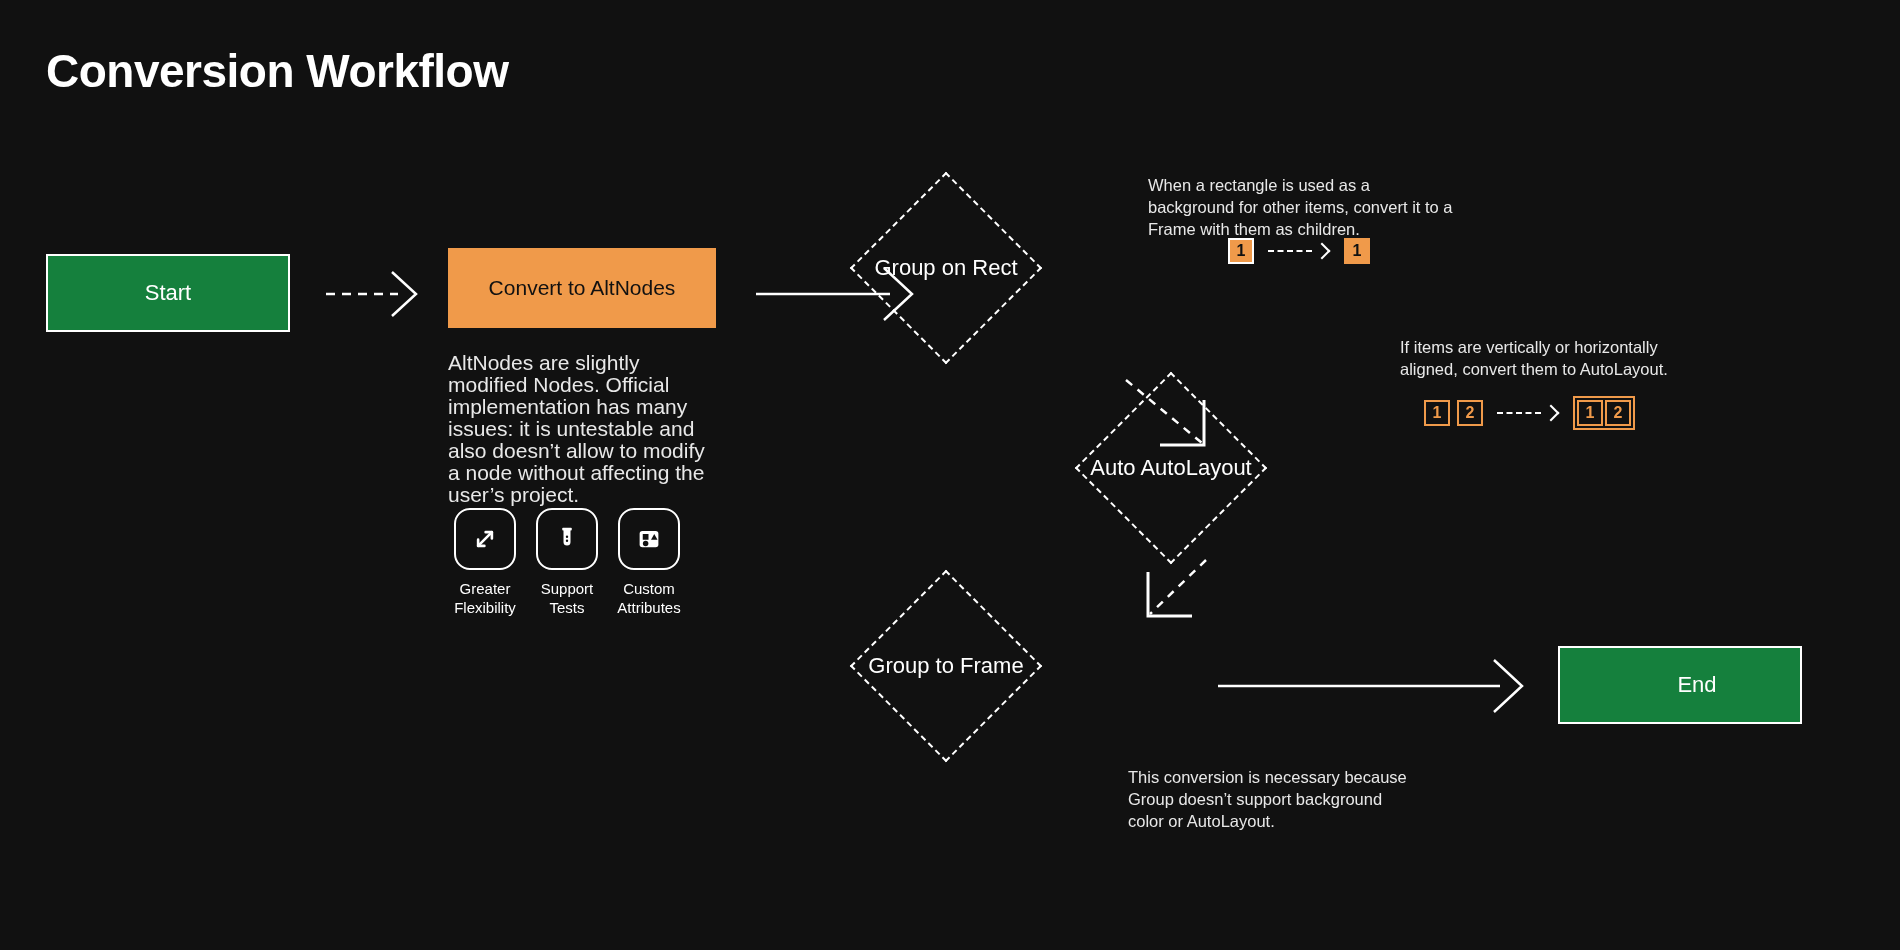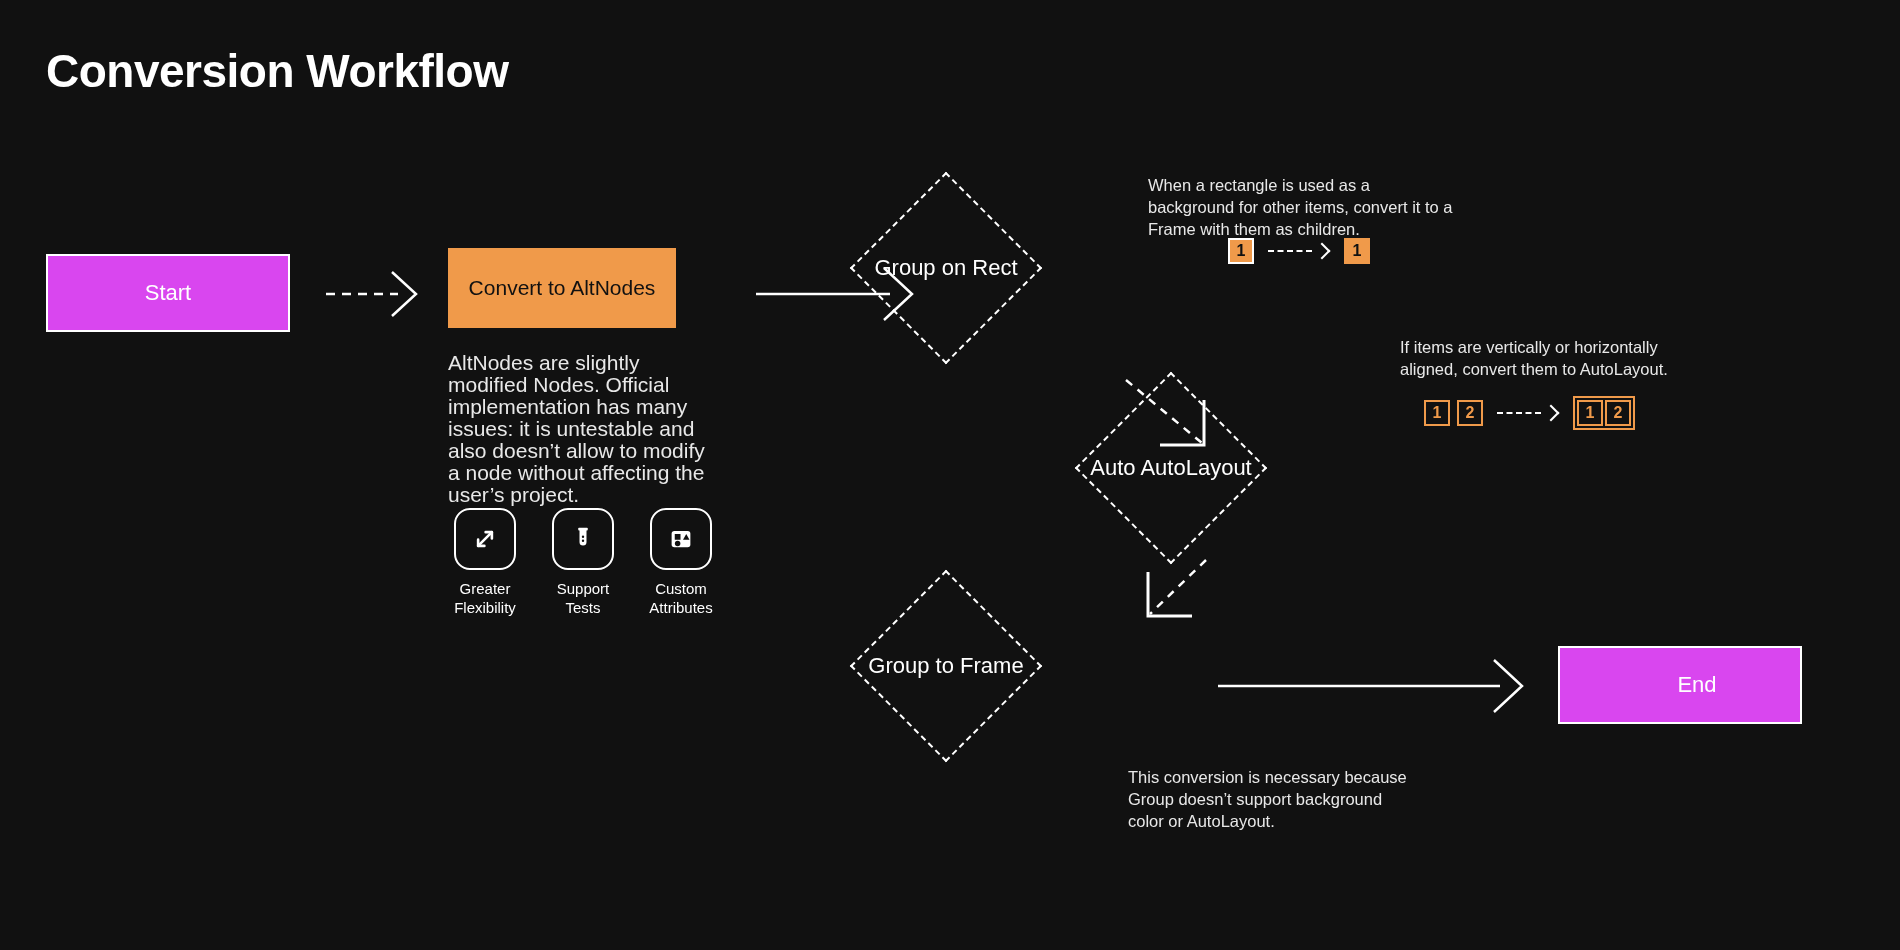--- a/index.html
+++ b/index.html
@@ -17,45 +17,45 @@
   #page-title {
     position:absolute; left:46px; top:44px;
     font-size:46px; font-weight:bold; letter-spacing:-0.5px;
     color:#ffffff; white-space:nowrap;
   }
 
   
   .term-box {
     position:absolute;
     border:2px solid #ffffff;
-    background:#d946ef;
+    background:#15803d;
     display:flex; align-items:center; justify-content:center;
     font-size:22px; color:#ffffff;
   }
   #start-box { left:46px;  top:254px; width:244px; height:78px; }
   #end-box   { left:1558px;top:646px; width:244px; height:78px;padding-left:34px; }
 
   
   #convert-box {
-    position:absolute; left:448px; top:248px; width:228px; height:80px;
+    position:absolute; left:448px; top:248px; width:268px; height:80px;
     background:var(--orange,#F09A4A);
     display:flex; align-items:center; justify-content:center;
     font-size:21px; color:#111111; font-weight:500;
   }
 
   
   #convert-desc {
     position:absolute; left:448px; top:352px; width:272px;
     font-size:21px; line-height:22px; color:#e8e8e8;
   }
 
   
   #features {
     position:absolute; left:452px; top:508px;
-    display:flex; gap:32px;
+    display:flex; gap:16px;
   }
   .feature { width:66px; display:flex; flex-direction:column; align-items:center; }
   .feature-tile {
     width:62px; height:62px; border:2px solid #ffffff; border-radius:16px;
     display:flex; align-items:center; justify-content:center;
     background:#111111;
   }
   .feature-label {
     margin-top:9px; font-size:15px; line-height:19px;
     text-align:center; color:#ffffff; width:86px;

